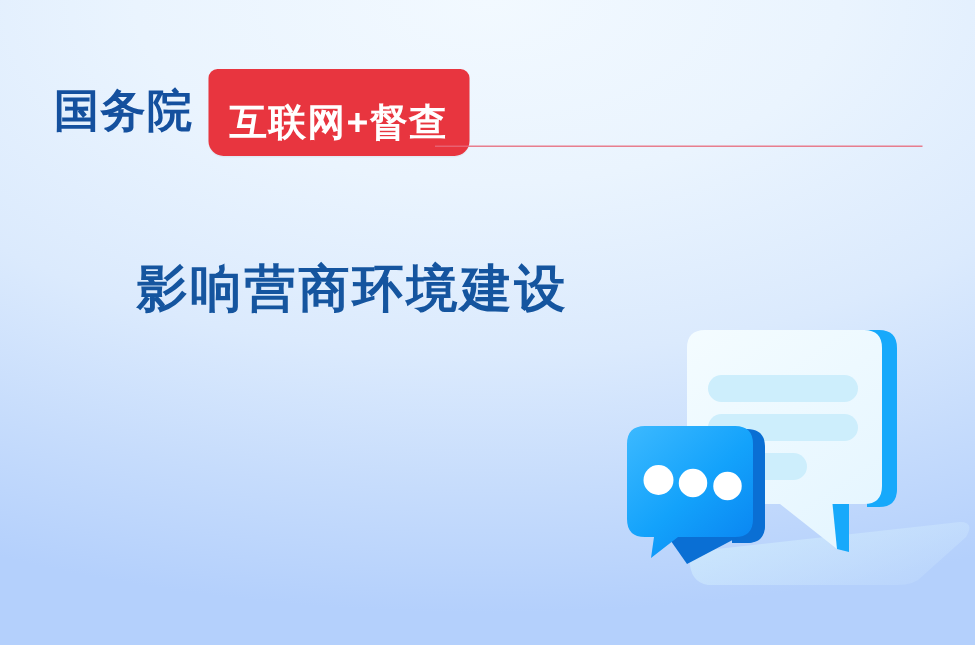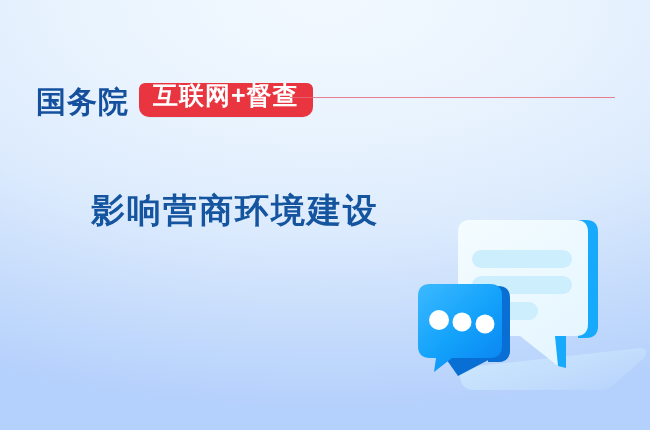--- a/index.html
+++ b/index.html
@@ -15,61 +15,61 @@
     font-family: "Liberation Sans", "DejaVu Sans", sans-serif;
     background:
       radial-gradient(120% 95% at 50% 0%, #f2f9ff 0%, #eaf4fe 30%, #dbeafd 58%, #c6dcfc 80%, #b4d0fc 100%),
       linear-gradient(180deg, #f1f8ff 0%, #dcecfd 55%, #b4d0fc 100%);
   }
 
   
   #brand-row {
     position: absolute;
     left: 36px;
-    top: 71px;
+    top: 52px;
     display: flex;
-    align-items: flex-end;
+    align-items: center;
     height: 46px;
   }
   #brand-name {
     font-size: 30px;
     font-weight: 700;
     letter-spacing: 1px;
     color: #14509e;
     line-height: 1;
     white-space: nowrap;
   }
   #brand-badge {
     margin-left: 10px;
     background: #e8353f;
     color: #ffffff;
     font-size: 25px;
     font-weight: 700;
     letter-spacing: 1px;
     line-height: 1;
-    padding: 0 14px 9px 14px;
+    padding: 24px 14px 9px 14px;
     border-radius: 6px 6px 10px 10px;
     white-space: nowrap;
     box-shadow: 0 1px 0 rgba(0,0,0,0.04);
   }
   #brand-rule {
     position: absolute;
     left: 290px;
     top: 97px;
     width: 325px;
     height: 1px;
     background: #e8697a;
     opacity: .85;
   }
 
   
   #headline {
     position: absolute;
     left: 0;
-    top: 185px;
+    top: 168px;
     width: 470px;
     text-align: center;
   }
   #headline .hl-line {
     font-size: 34px;
     font-weight: 700;
     letter-spacing: 2px;
     color: #15559f;
     line-height: 50px;
     white-space: nowrap;

